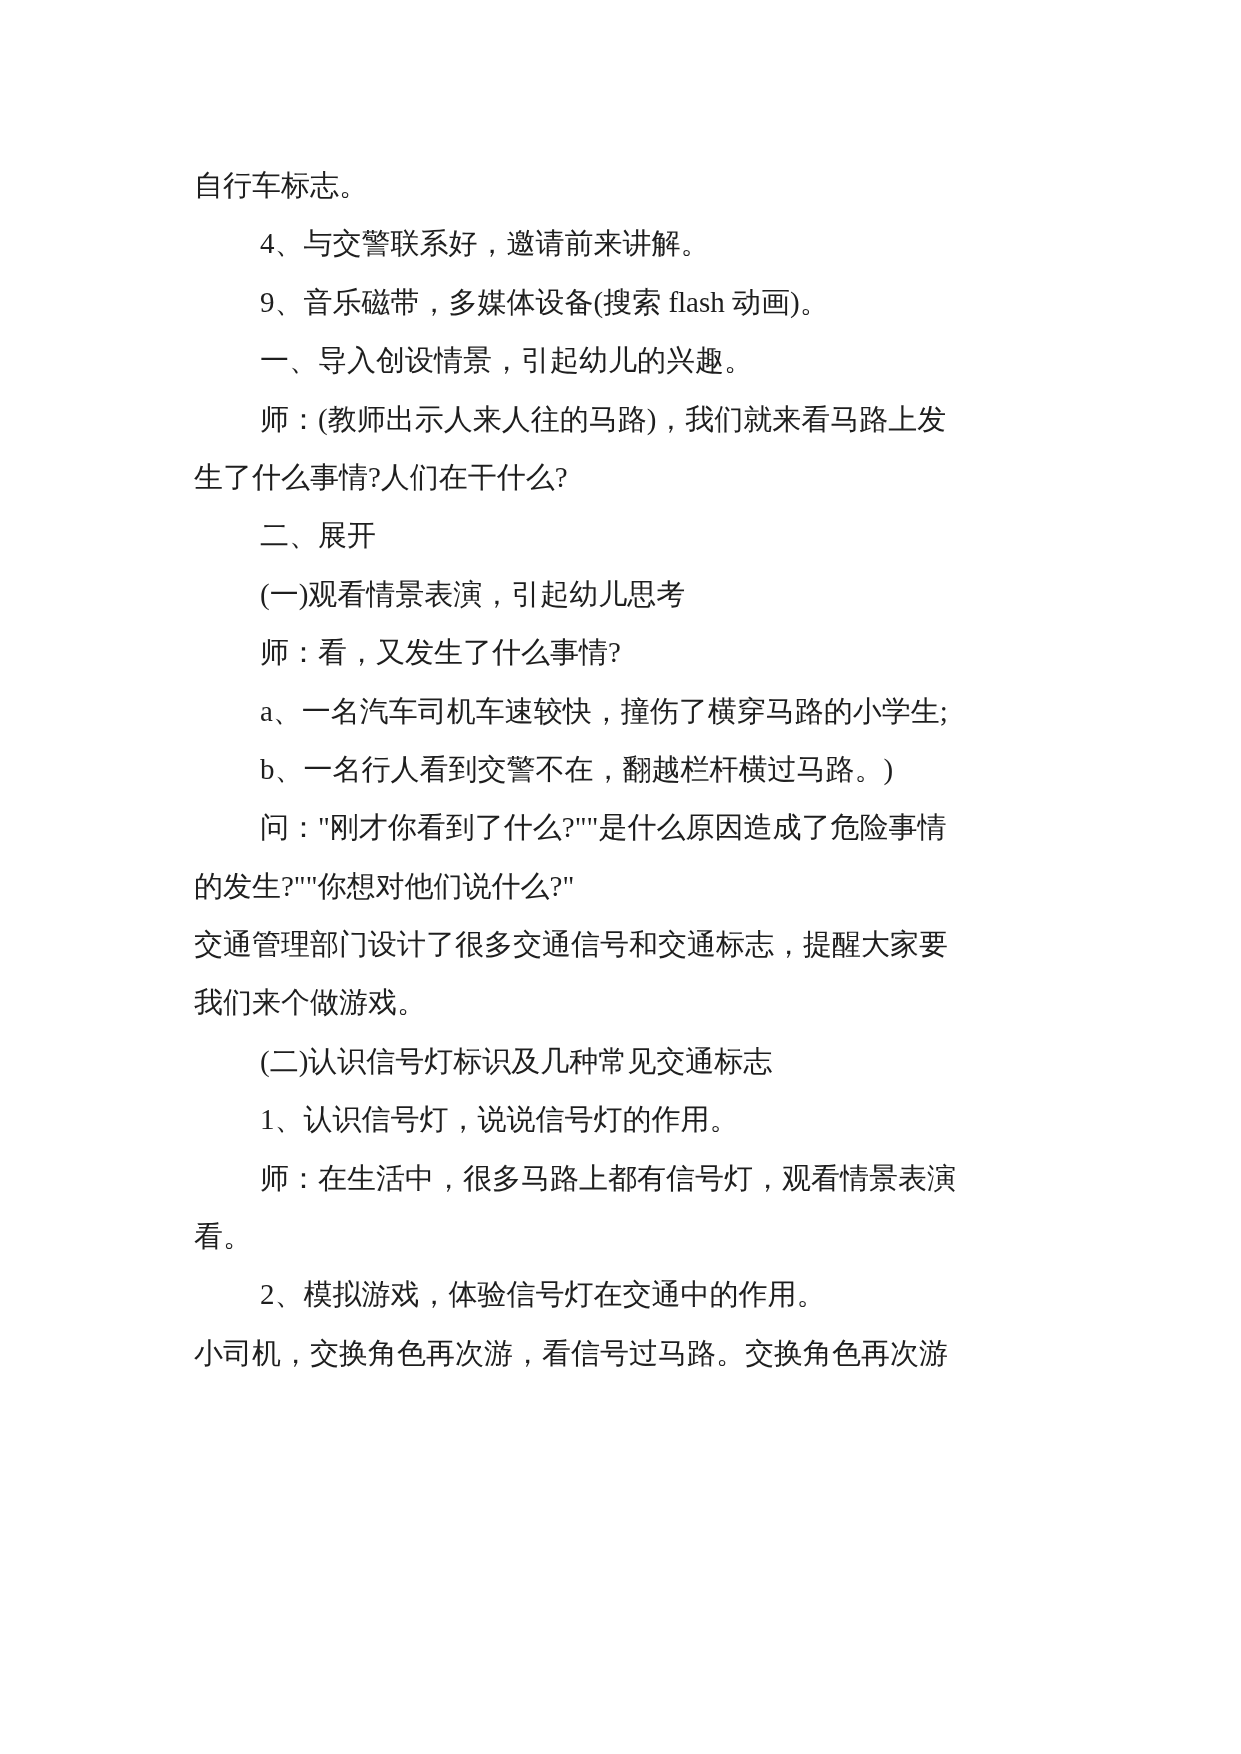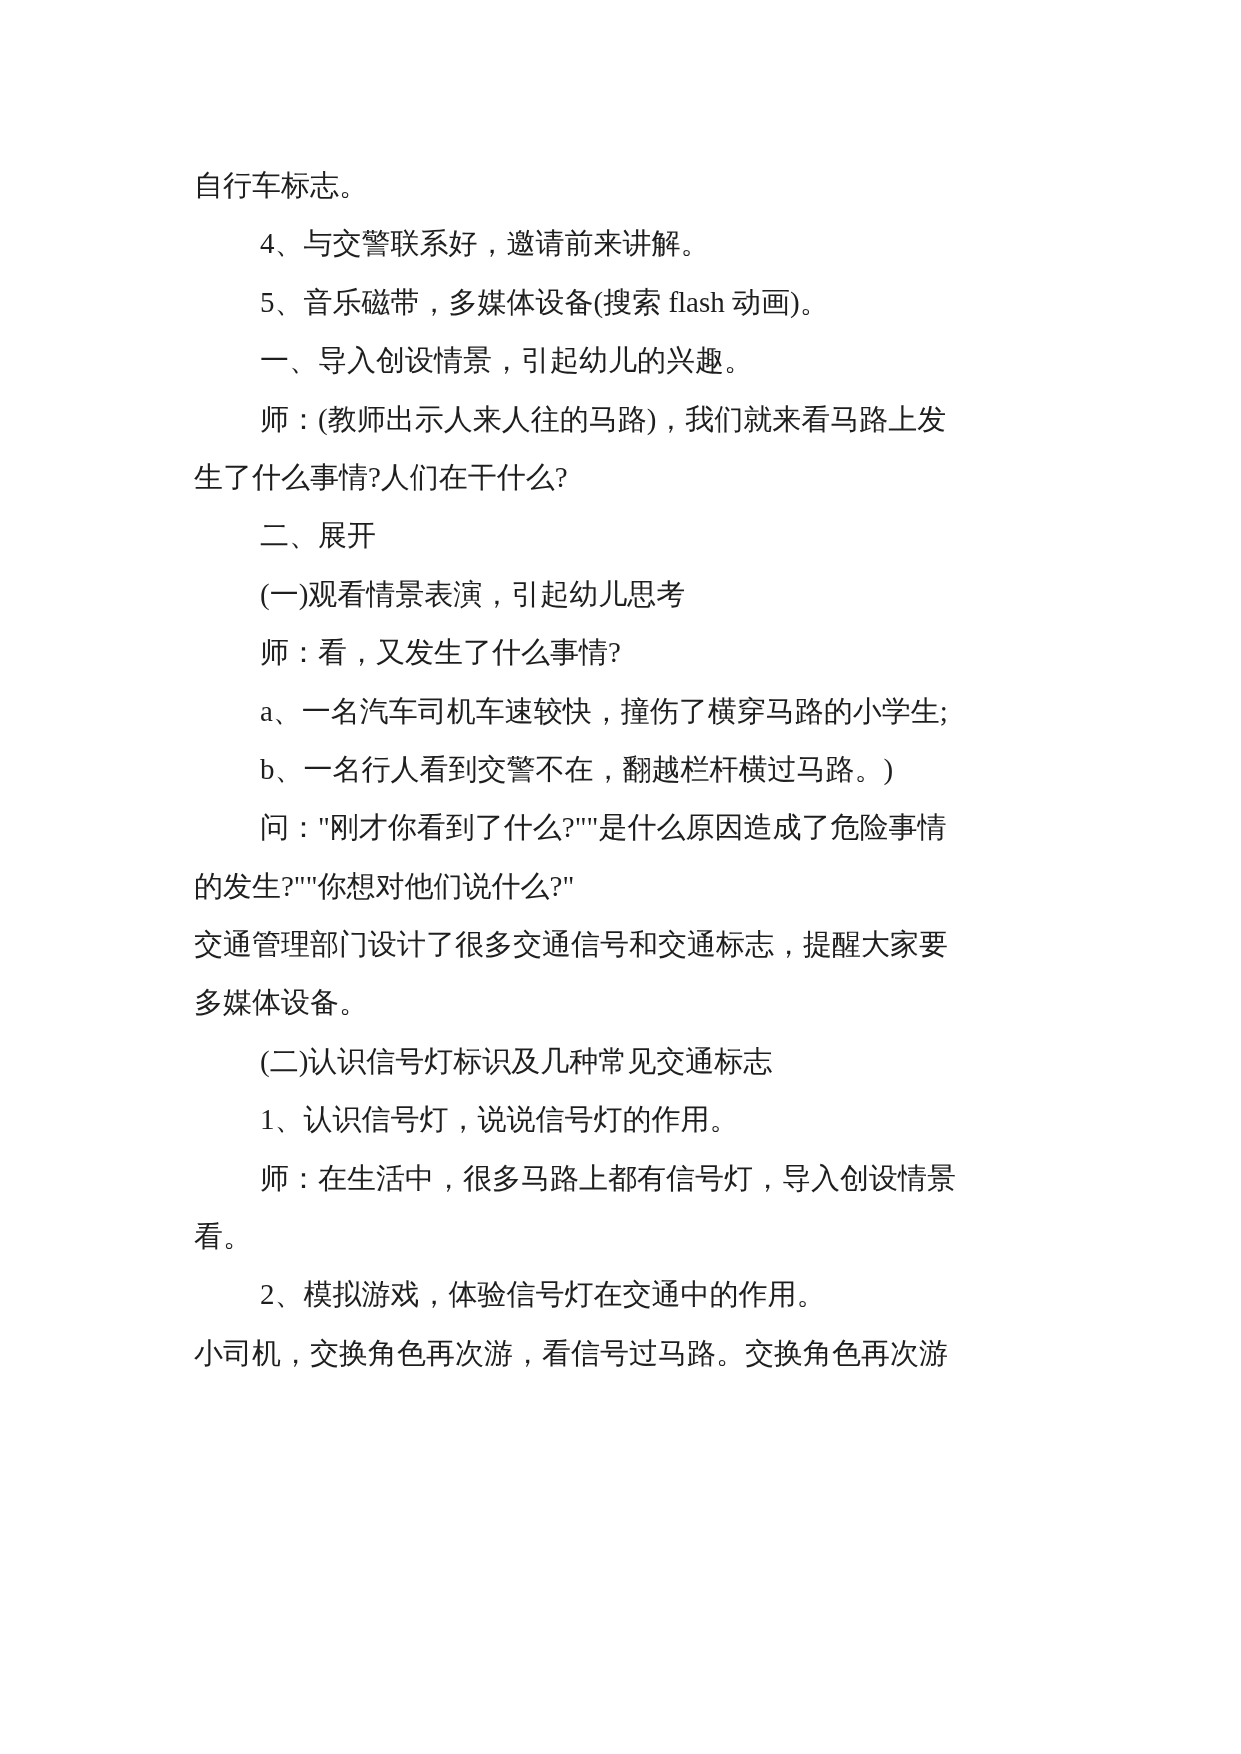--- a/index.html
+++ b/index.html
@@ -33,33 +33,33 @@
     padding-left: 66px;
   }
 </style>
 </head>
 <body>
 
 <div class="page" style="background: rgb(255, 255, 255);">
   <div class="text-block" id="text-block" style="color: rgb(30, 30, 30);">
       <div class="line">自行车标志。</div>
       <div class="line indent">4、与交警联系好，邀请前来讲解。</div>
-      <div class="line indent">5、音乐磁带，多媒体设备(搜索 flash 动画)。</div>
+      <div class="line indent">9、音乐磁带，多媒体设备(搜索 flash 动画)。</div>
       <div class="line indent">一、导入创设情景，引起幼儿的兴趣。</div>
       <div class="line indent">师：(教师出示人来人往的马路)，我们就来看马路上发</div>
       <div class="line">生了什么事情?人们在干什么?</div>
       <div class="line indent">二、展开</div>
       <div class="line indent">(一)观看情景表演，引起幼儿思考</div>
       <div class="line indent">师：看，又发生了什么事情?</div>
       <div class="line indent">a、一名汽车司机车速较快，撞伤了横穿马路的小学生;</div>
       <div class="line indent">b、一名行人看到交警不在，翻越栏杆横过马路。)</div>
       <div class="line indent">问："刚才你看到了什么?""是什么原因造成了危险事情</div>
       <div class="line">的发生?""你想对他们说什么?"</div>
       <div class="line">交通管理部门设计了很多交通信号和交通标志，提醒大家要</div>
-      <div class="line">多媒体设备。</div>
+      <div class="line">我们来个做游戏。</div>
       <div class="line indent">(二)认识信号灯标识及几种常见交通标志</div>
       <div class="line indent">1、认识信号灯，说说信号灯的作用。</div>
-      <div class="line indent">师：在生活中，很多马路上都有信号灯，导入创设情景</div>
+      <div class="line indent">师：在生活中，很多马路上都有信号灯，观看情景表演</div>
       <div class="line">看。</div>
       <div class="line indent">2、模拟游戏，体验信号灯在交通中的作用。</div>
       <div class="line">小司机，交换角色再次游，看信号过马路。交换角色再次游</div>
     </div>
 </div>
 
 </body></html>

